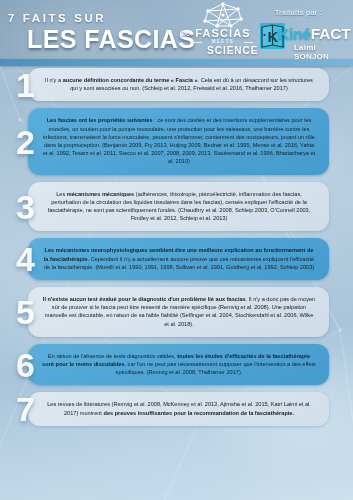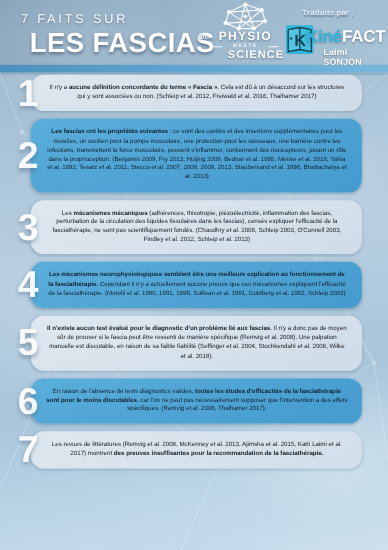--- a/index.html
+++ b/index.html
@@ -22,22 +22,22 @@
   .bg-web{position:absolute;inset:0;opacity:.35;pointer-events:none;}
   .bg-web line{stroke:#ffffff;stroke-width:.6;}
   .bg-web circle{fill:#ffffff;}
 
   
   .header{position:absolute;left:0;top:0;width:353px;height:62px;}
   .header-tint{position:absolute;inset:0;
     background:linear-gradient(100deg,rgba(120,150,175,.55),rgba(150,178,200,.33) 55%,rgba(175,200,218,.28));
   }
   .kicker{
-    position:absolute;left:19px;top:12px;
-    font-size:11.5px;font-weight:normal;color:#ffffff;letter-spacing:2.6px;
+    position:absolute;left:8px;top:12px;
+    font-size:11.5px;font-weight:bold;color:#ffffff;letter-spacing:2.6px;
     text-shadow:0 1px 2px rgba(40,60,80,.55);
   }
   .maintitle{
     position:absolute;left:27px;top:25px;
     font-size:25px;font-weight:bold;color:#ffffff;letter-spacing:.4px;
     text-shadow:0 2px 3px rgba(35,55,75,.55);
   }
   .de-word{
     position:absolute;left:181px;top:30px;
     font-size:7px;font-weight:bold;color:#e8f1f8;
@@ -142,21 +142,21 @@
           <circle cx="23" cy="2" r="1.8"></circle>
             <circle cx="8" cy="9" r="1.8"></circle>
             <circle cx="38" cy="7" r="1.8"></circle>
           <circle cx="5" cy="19" r="1.8"></circle>
             <circle cx="41" cy="17" r="1.8"></circle>
           <circle cx="17" cy="24" r="1.8"></circle>
             <circle cx="31" cy="24" r="1.8"></circle>
           <circle cx="23" cy="13" r="1.6"></circle>
         </g>
       </svg>
-      <div class="pms-physio">PHYSIO</div>
+      <div class="pms-physio">FASCIAS</div>
       <div class="pms-meets">MEETS</div>
       <div class="pms-science">SCIENCE</div>
     </div>
 
     <div class="translated">Traduits par :</div>
 
     <div class="kinefact">
       <svg class="kf-book" viewBox="0 0 27 30">
         <rect x="1" y="2" width="25" height="26" rx="1.5" fill="#2fb8dc"></rect>
         <path d="M13.5 4 L3 6 L3 26 L13.5 24 Z" fill="#ffffff" opacity=".18"></path>

